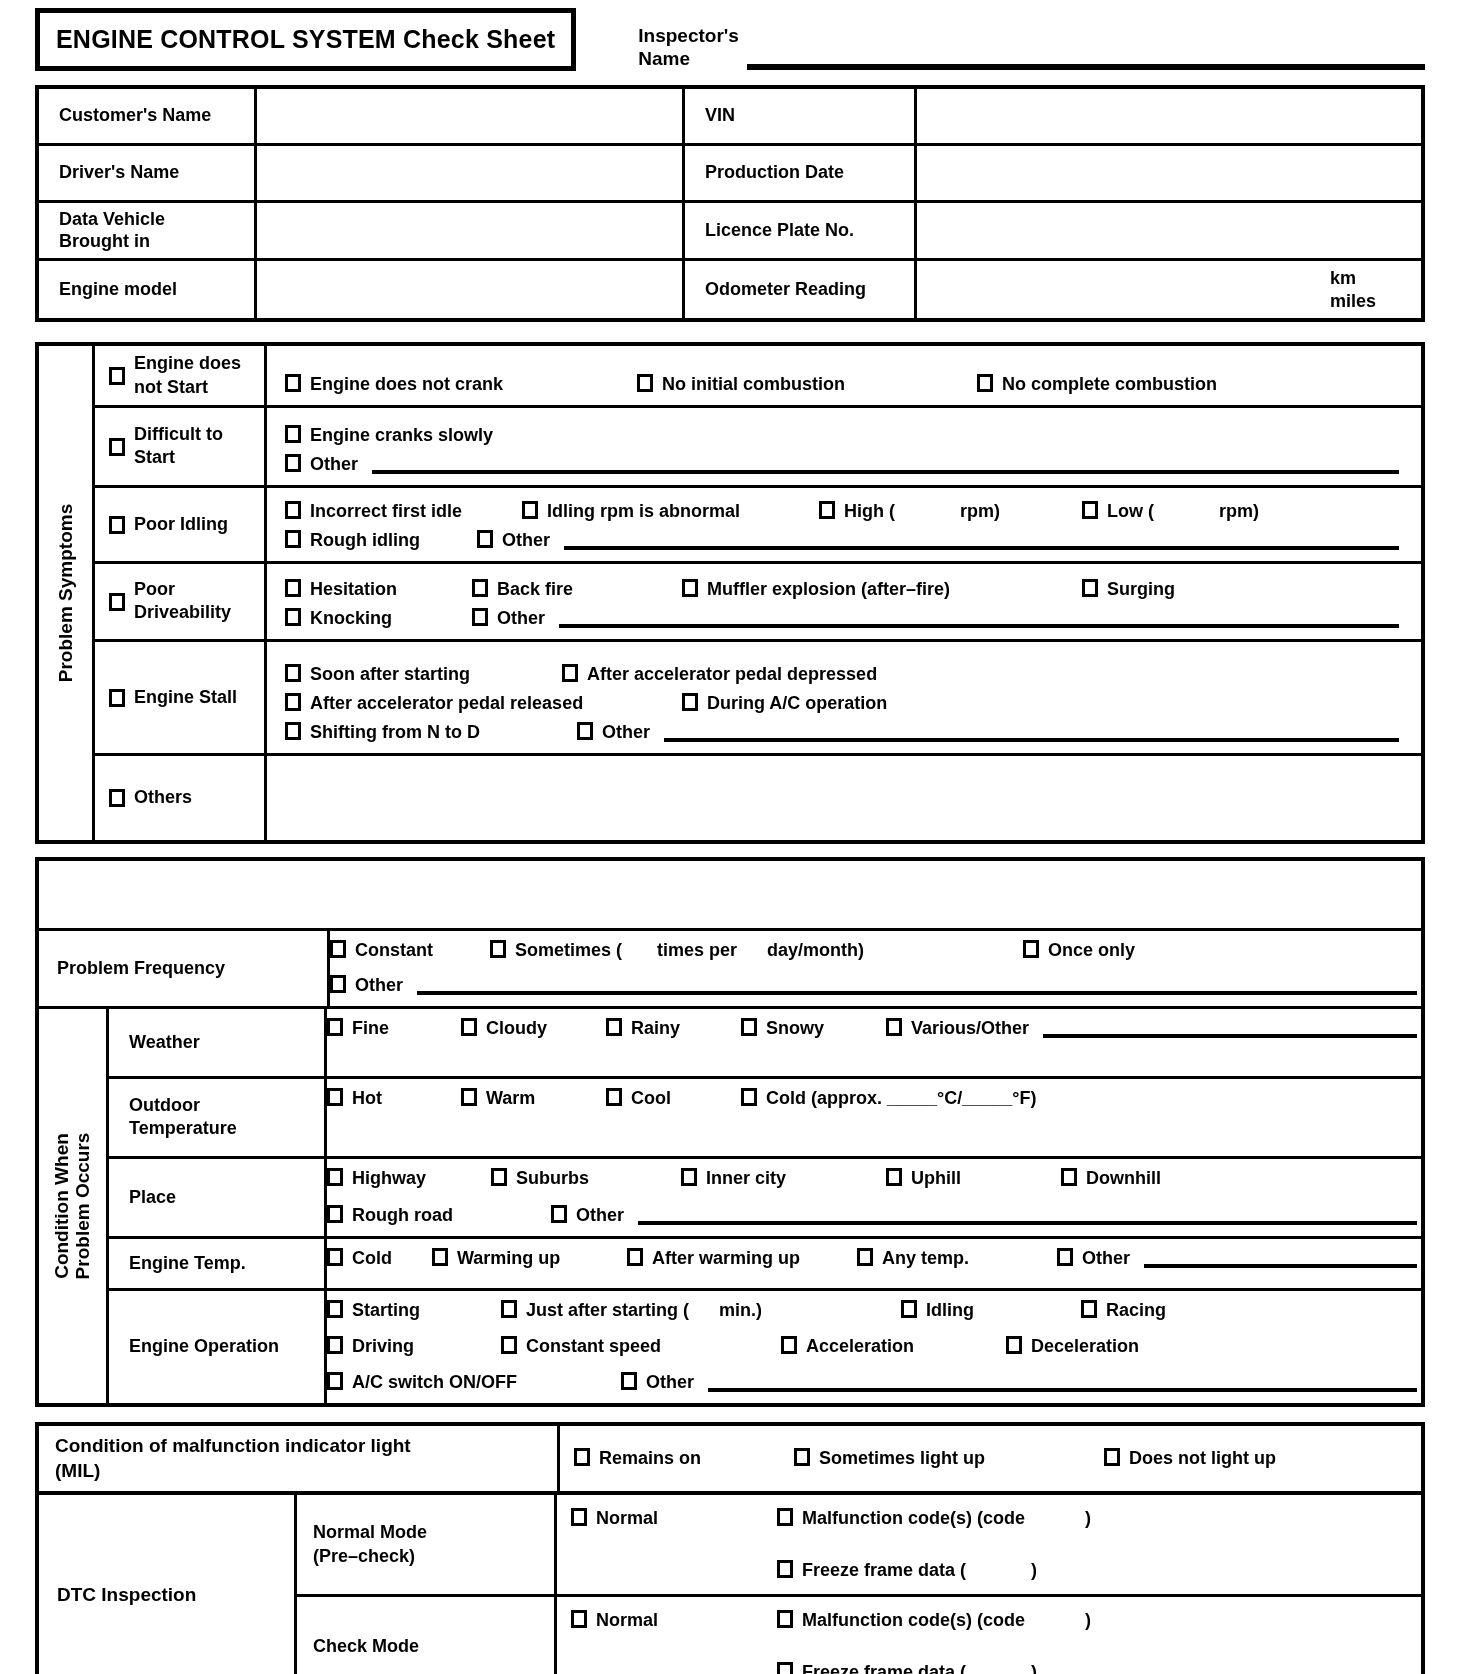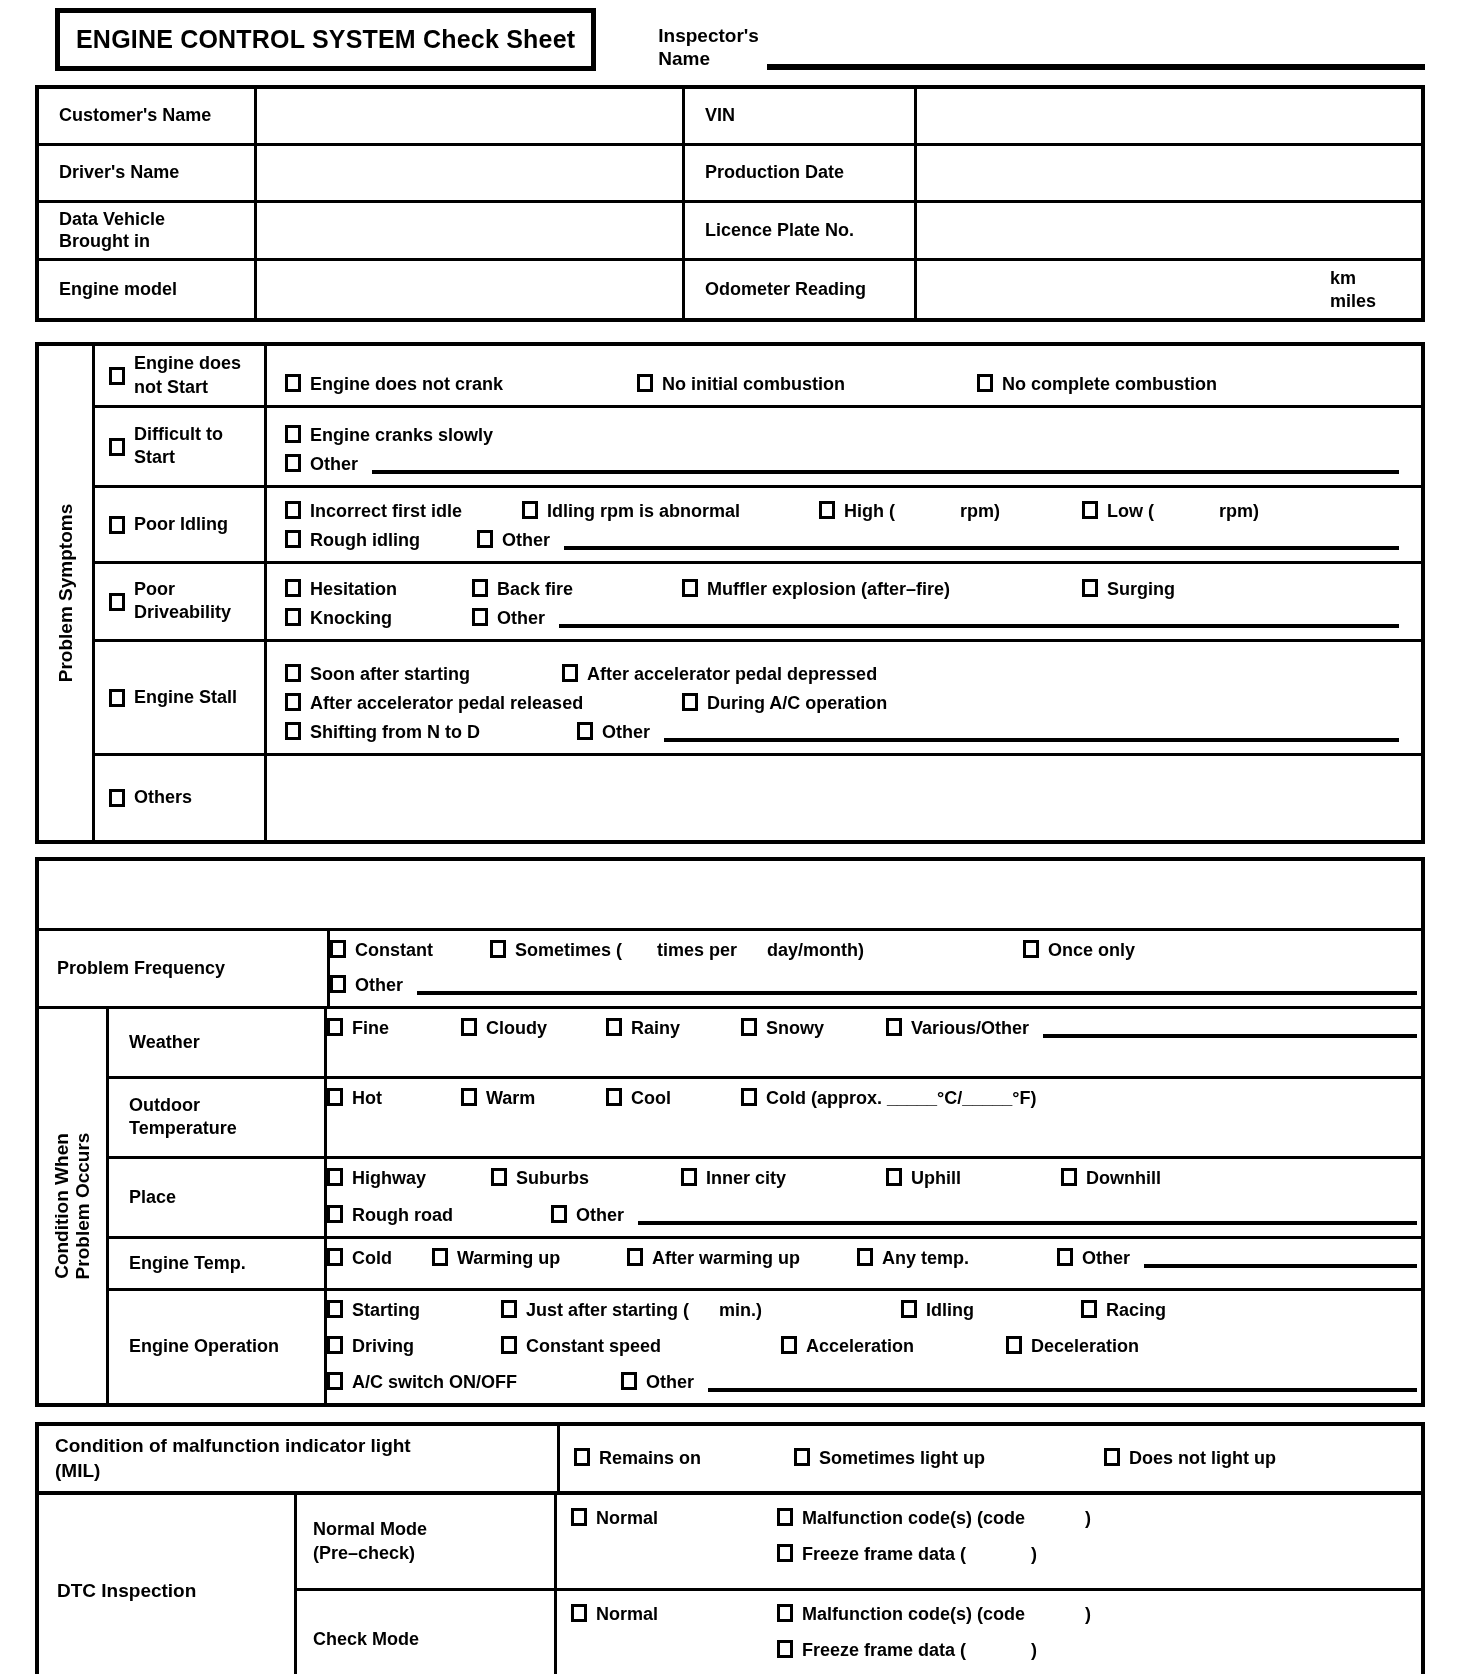--- a/index.html
+++ b/index.html
@@ -5,21 +5,21 @@
   * { box-sizing: border-box; margin: 0; padding: 0; }
   body { background: #fff; }
   .page {
     width: 1472px; height: 1674px; background: #ffffff; position: relative;
     font-family: "Liberation Sans", sans-serif; font-weight: bold; color: #000;
     overflow: hidden;
   }
   .content { position: absolute; left: 35px; top: 8px; width: 1390px; }
 
   
-  .hdr { display: flex; align-items: stretch; margin-left: 20px; }
+  .hdr { display: flex; align-items: stretch; }
   .titlebox {
     border: 5px solid #000; padding: 12px 16px; font-size: 25px;
     letter-spacing: 0.2px; white-space: nowrap;
   }
   .insp { flex: 1; margin-left: 62px; display: flex; align-items: flex-end; padding-top: 12px; }
   .insp-label { font-size: 19px; line-height: 1.2; white-space: pre-line; }
   .insp-line { flex: 1; border-bottom: 6px solid #000; margin-left: 8px; margin-bottom: 1px; }
 
   
   .info-table { margin-top: 14px; border: 4px solid #000; display: grid; grid-template-columns: 218px 428px 232px 1fr; }
@@ -79,21 +79,21 @@
   .mil-content { flex: 1; display: flex; align-items: center; padding: 8px 14px; }
   .dtc { display: flex; }
   .dtc-label { width: 258px; border-right: 3px solid #000; display: flex; align-items: center; padding-left: 18px; }
   .dtc-label .lbl { font-size: 19px; }
   .dtc-modes { flex: 1; }
   .dtc-row { display: flex; border-bottom: 3px solid #000; }
   .dtc-row:last-child { border-bottom: none; }
   .dtc-mode { width: 260px; border-right: 3px solid #000; display: flex; align-items: center; padding: 8px 8px 8px 16px; }
   .dtc-mode .lbl { white-space: pre-line; }
   .dtc-content { flex: 1; display: flex; align-items: flex-start; padding: 12px 14px; }
-  .dtc-codes { display: flex; flex-direction: column; gap: 12px; }
+  .dtc-codes { display: flex; flex-direction: column; gap: 28px; }
   .mh64 { min-height: 64px; } .mh92 { min-height: 96px; }
 </style>
 </head>
 <body>
 
 <div class="page">
 <div class="content">
 
   <div class="hdr">
     <div class="titlebox">ENGINE CONTROL SYSTEM Check Sheet</div>

